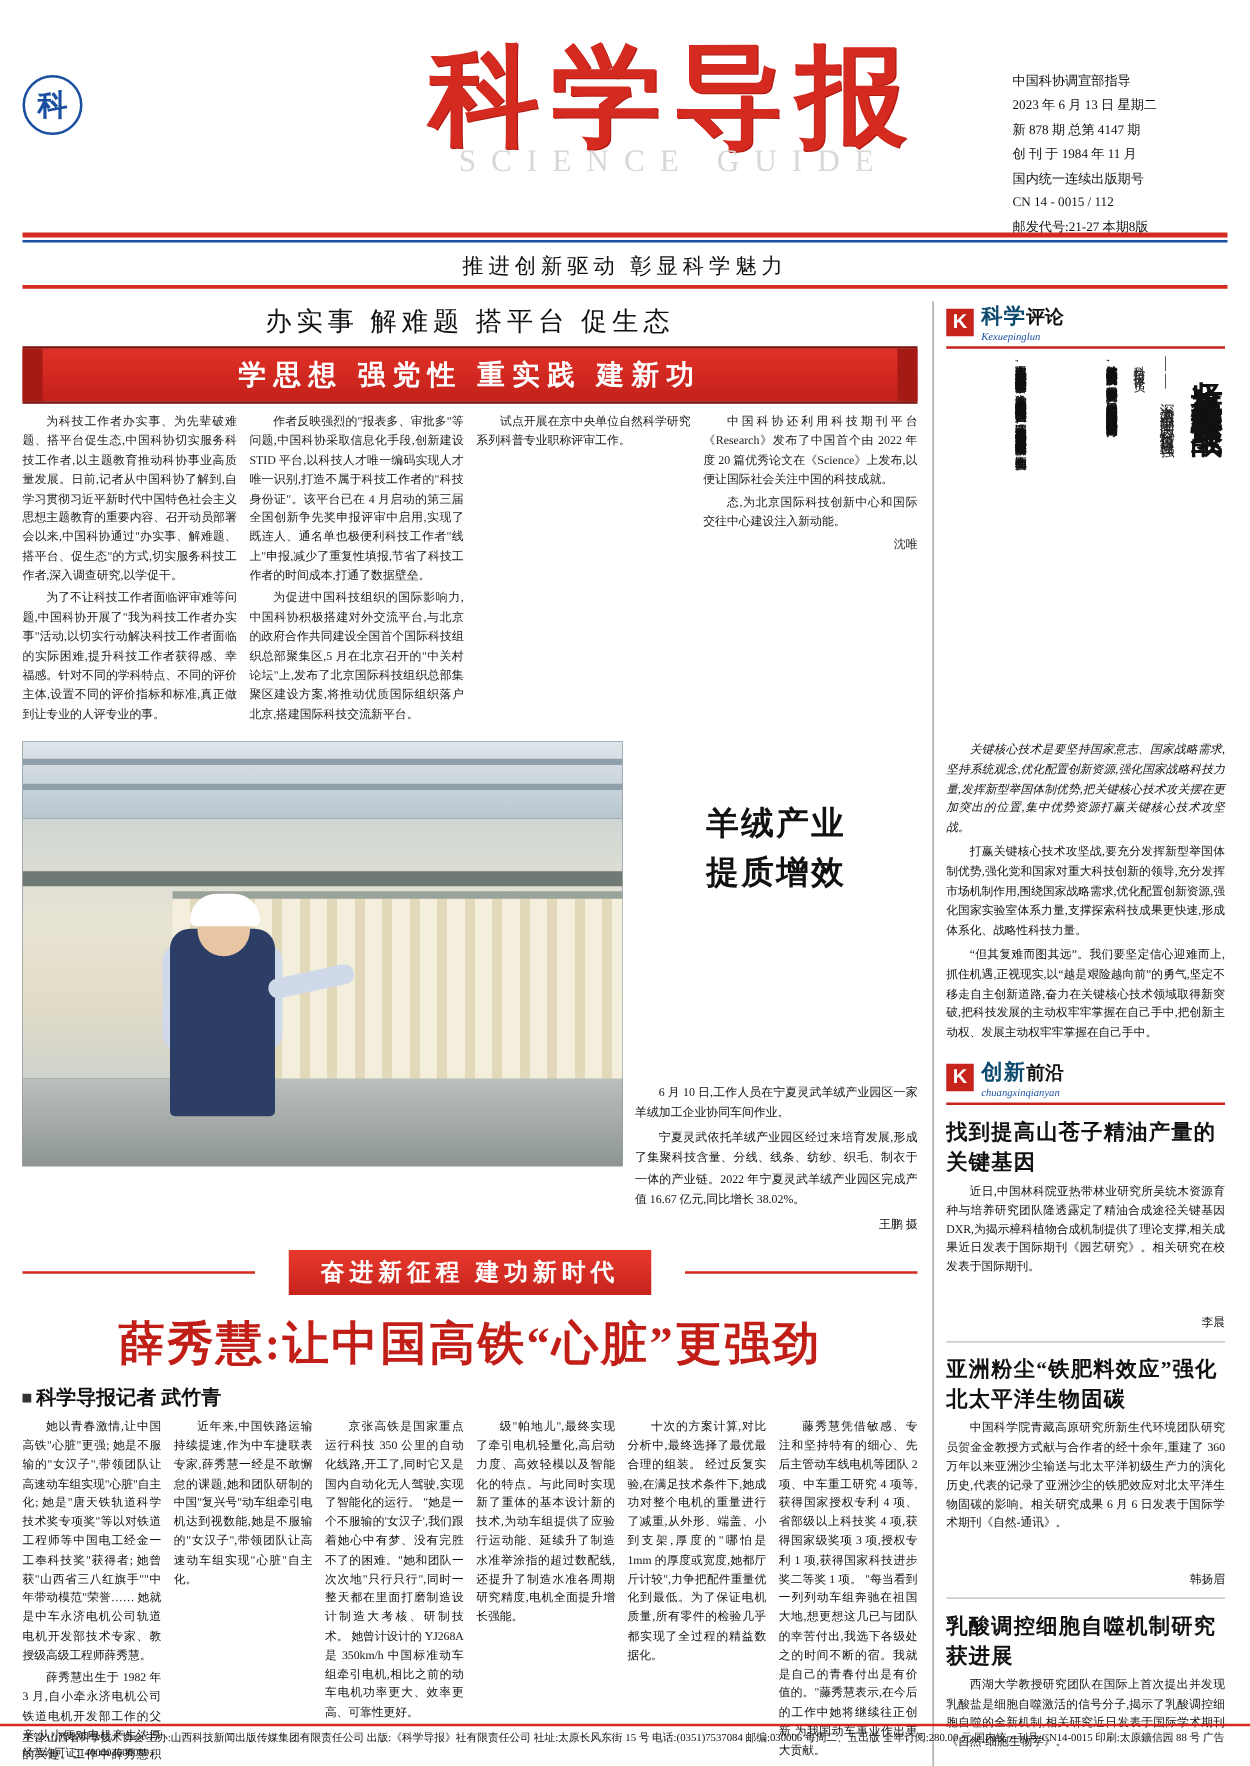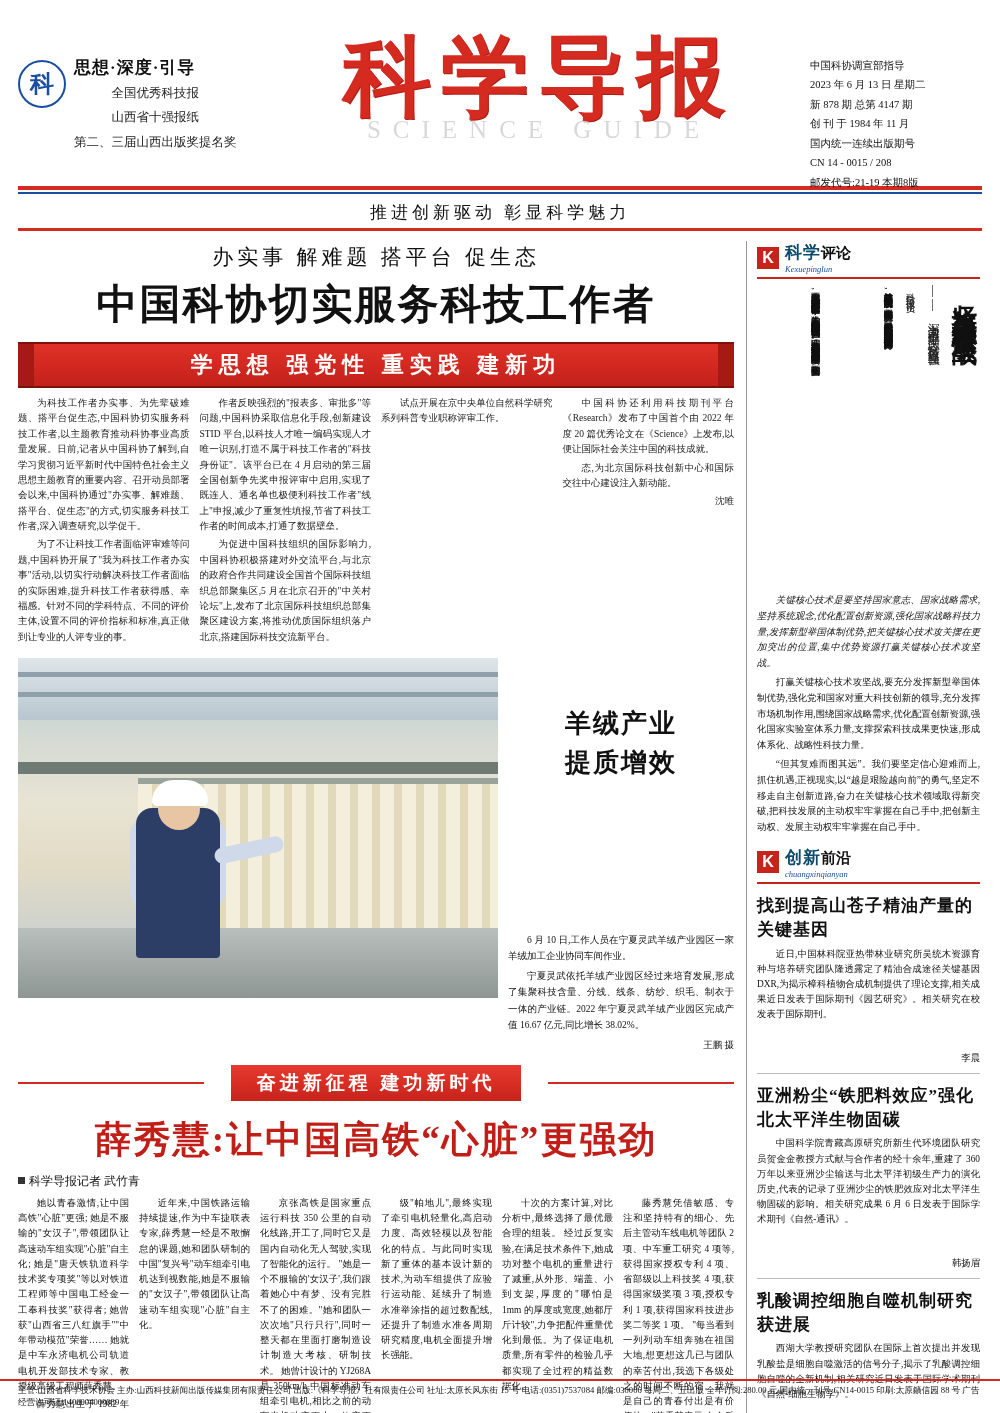--- a/index.html
+++ b/index.html
@@ -74,21 +74,21 @@
   .photo-cap-text { font-size:9.5px; line-height:1.7; text-align:justify; margin-top:150px; }
   .photo-cap-text p { margin:0 0 4px; text-indent:2em;}
 
   
   .ribbon-row { margin-top:12px; display:flex; align-items:center;gap:27px; }
   .ribbon-line { flex:1; height:2px; background:#d42a20; }
   .ribbon { background:linear-gradient(#e8392e,#c6231b); color:#fff; font-size:19px; font-weight:bold;
             letter-spacing:4px; padding:5px 26px; position:relative; }
 
   .feature-head { text-align:center; font-size:37px; font-weight:bold; color:#c01e16; letter-spacing:2px; margin:14px 0 8px; }
-  .byline { font-size:12px; margin-bottom:6px; }
+  .byline { font-size:16px; margin-bottom:6px;font-weight:bold; }
   .byline .sq { display:inline-block; width:7px; height:7px; background:#333; margin-right:4px; vertical-align:1px;}
 
   
   .sec-head { display:flex; align-items:center; gap:6px; border-bottom:2px solid #c6231b; padding-bottom:3px; margin-bottom:6px;}
   .sec-k { width:22px; height:22px; background:#c6231b; color:#fff; font-weight:bold; font-size:16px;
            display:flex; align-items:center; justify-content:center; font-family:"Liberation Sans", sans-serif;}
   .sec-cn { color:#0c4a6e; font-size:17px; font-weight:bold; letter-spacing:1px;}
   .sec-py { color:#1a4fa0; font-size:8.5px; font-style:italic; }
   .vert-block { display:flex; flex-direction:row-reverse; gap:6px; margin-top:6px; }
   .vert-title { writing-mode:vertical-rl; font-size:25px; font-weight:bold; letter-spacing:3px; line-height:1.25; height:300px;}
@@ -112,53 +112,46 @@
 </head>
 <body>
 
 <div class="page">
 
   <div class="masthead">
     <div class="mh-left">
       <div class="mh-logo">
           <span>科</span>
         </div>
-      <div class="mh-left-txt">
-        <div class="mh-slogan">思想·深度·引导</div>
-        <div class="mh-sub">全国优秀科技报</div>
-        <div class="mh-sub">山西省十强报纸</div>
-        <div class="mh-sub">第二、三届山西出版奖提名奖</div>
-      </div>
     </div>
     <div class="mh-center">
       <div class="mh-title">科学导报</div>
       <div class="mh-pinyin">SCIENCE   GUIDE</div>
     </div>
     <div class="mh-right">
       <div>中国科协调宣部指导</div>
       <div>2023 年 6 月 13 日 星期二</div>
       <div>新 878 期  总第 4147 期</div>
       <div>创 刊 于 1984 年 11 月</div>
       <div>国内统一连续出版期号</div>
-      <div>CN 14 - 0015  /  208</div>
-      <div>邮发代号:21-19   本期8版</div>
+      <div>CN 14 - 0015  /  112</div>
+      <div>邮发代号:21-27   本期8版</div>
     </div>
   </div>
 
   <div class="redline"></div>
   <div class="blueline"></div>
   <div class="mh-motto">推进创新驱动  彰显科学魅力</div>
   <div class="redline2"></div>
 
   <div class="main">
 
     <div class="left-col">
 
       <div class="kicker">办实事  解难题  搭平台  促生态</div>
-      <div class="lead-head">中国科协切实服务科技工作者</div>
       <div class="banner">学思想  强党性  重实践  建新功</div>
 
       <div class="cols4">
         <div class="col">
           <p>为科技工作者办实事、为先辈破难题、搭平台促生态,中国科协切实服务科技工作者,以主题教育推动科协事业高质量发展。日前,记者从中国科协了解到,自学习贯彻习近平新时代中国特色社会主义思想主题教育的重要内容、召开动员部署会以来,中国科协通过"办实事、解难题、搭平台、促生态"的方式,切实服务科技工作者,深入调查研究,以学促干。</p>
           <p>为了不让科技工作者面临评审难等问题,中国科协开展了"我为科技工作者办实事"活动,以切实行动解决科技工作者面临的实际困难,提升科技工作者获得感、幸福感。针对不同的学科特点、不同的评价主体,设置不同的评价指标和标准,真正做到让专业的人评专业的事。</p>
         </div>
         <div class="col">
           <p>作者反映强烈的"报表多、审批多"等问题,中国科协采取信息化手段,创新建设 STID 平台,以科技人才唯一编码实现人才唯一识别,打造不属于科技工作者的"科技身份证"。该平台已在 4 月启动的第三届全国创新争先奖申报评审中启用,实现了既连人、通名单也极便利科技工作者"线上"申报,减少了重复性填报,节省了科技工作者的时间成本,打通了数据壁垒。</p>
           <p>为促进中国科技组织的国际影响力,中国科协积极搭建对外交流平台,与北京的政府合作共同建设全国首个国际科技组织总部聚集区,5 月在北京召开的"中关村论坛"上,发布了北京国际科技组织总部集聚区建设方案,将推动优质国际组织落户北京,搭建国际科技交流新平台。</p>

